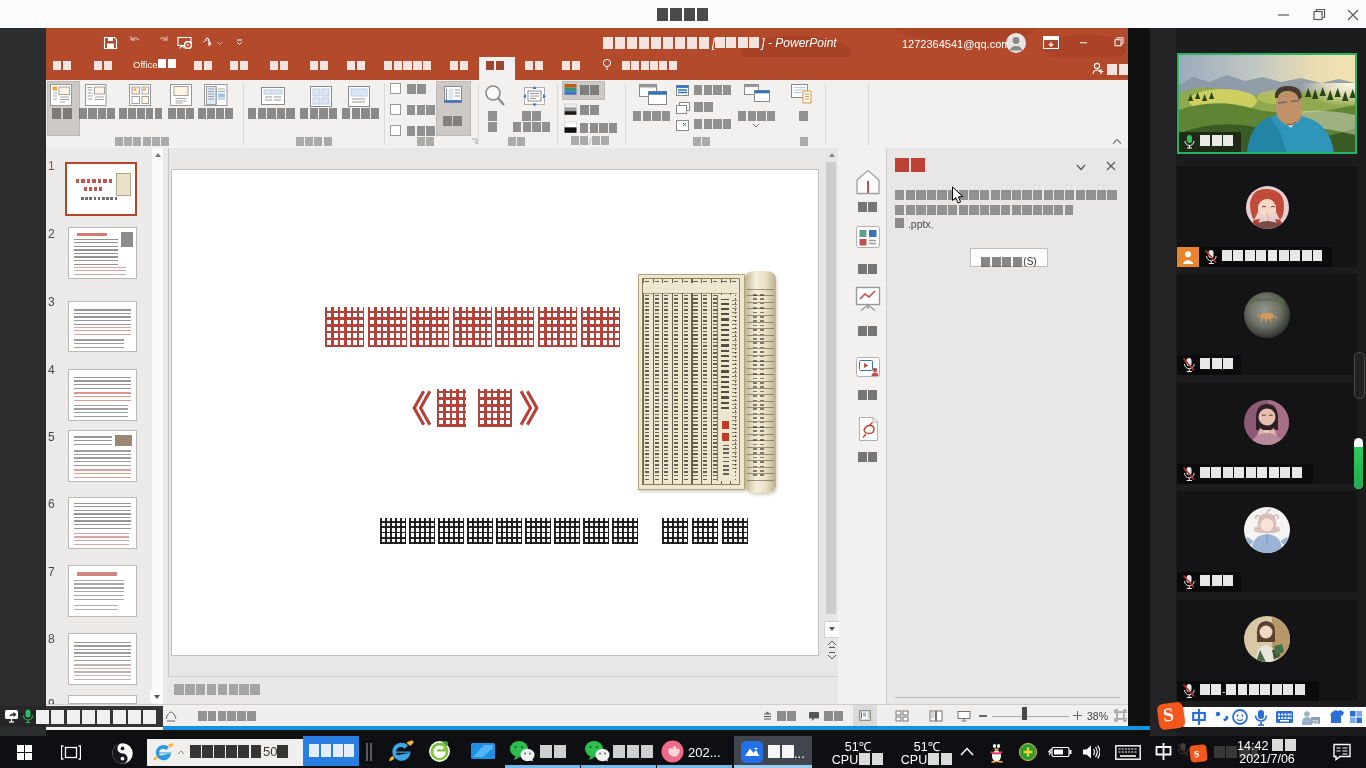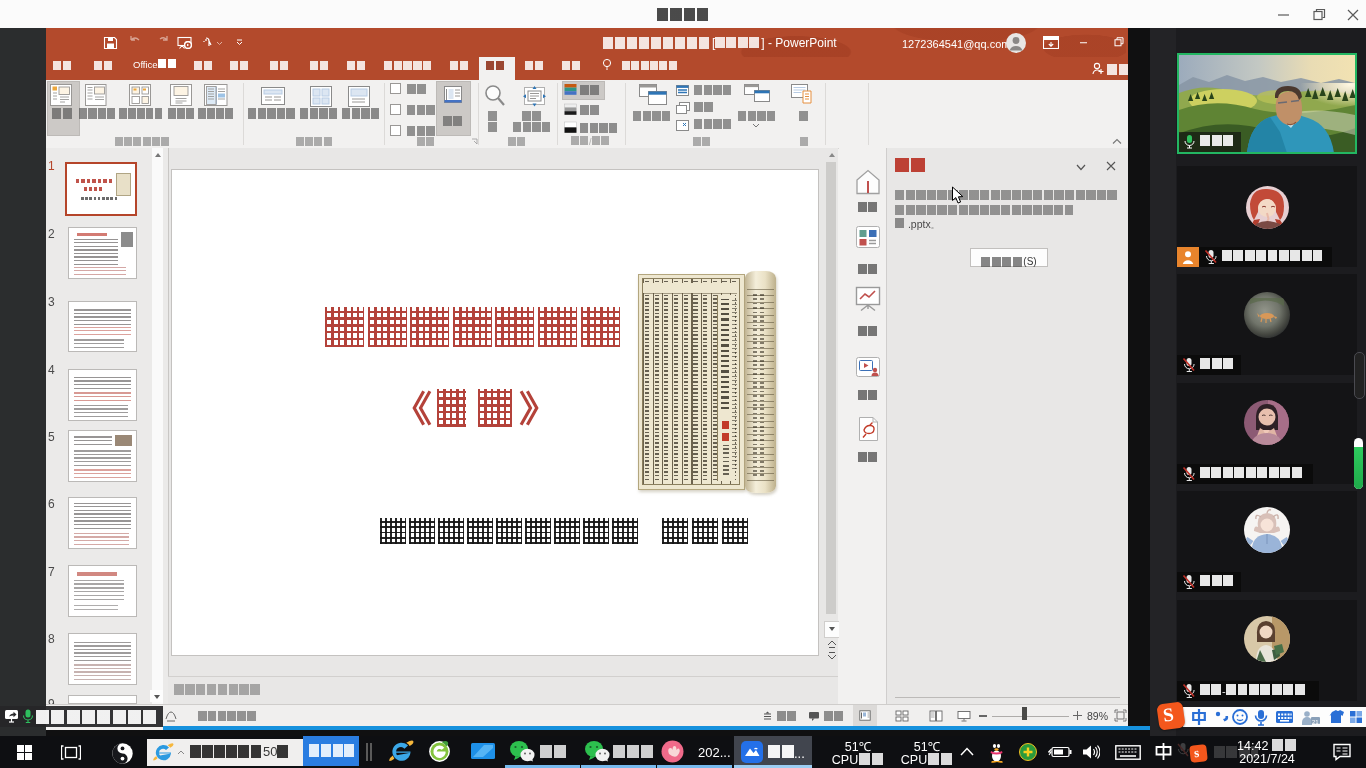--- a/index.html
+++ b/index.html
@@ -58,21 +58,21 @@
       <circle cx="85" cy="11" r="3.4"></circle>
       <path d="M84 9.7 l2.2 1.3 l-2.2 1.3 z" fill="#fff" stroke="none"></path>
       <path d="M79 11.5 l2.5 3 m-2.5 -3 l-2.5 3"></path>
     </g>
     <path d="M103 4 a3 3 0 0 1 3 3 l0 5 m0 -5 l2 4 m-5 -4 l0 -2 m-2 3 l0 -1" stroke="#fff" fill="none" stroke-width="1.2"></path>
     <path d="M114 8 l2.5 2.5 l2.5 -2.5" stroke="#e0b0a0" fill="none" stroke-width="1"></path>
     <path d="M134 6 h5 m-5 2 l2.5 2.5 l2.5 -2.5" stroke="#fff" fill="none" stroke-width="1"></path>
   </svg>
 
   <div class="z" style="left:557px;top:9px;width:108px;height:12px;--s:12px;--g:10.3px;color:rgba(255,255,255,.85);"></div>
-  <div class="a" style="left:666px;top:8px;color:#fff;font-size:12px;">[<span class="zi" style="--s:11.5px;--g:10px;width:46px;height:11px;position:relative;top:1px;opacity:.85;"></span>] - PowerPoint</div>
+  <div class="a" style="left:666px;top:8px;color:#fff;font-size:12px;font-style:italic;">[<span class="zi" style="--s:11.5px;--g:10px;width:46px;height:11px;position:relative;top:1px;opacity:.85;"></span>] - PowerPoint</div>
 
   <div class="a" style="left:856px;top:10px;color:#fff;font-size:11px;">1272364541@qq.com</div>
   <svg class="a" style="left:959px;top:4px" width="22" height="22" viewBox="0 0 22 22">
     <circle cx="11" cy="11" r="10" fill="#e8e6e4"></circle>
     <circle cx="11" cy="8.5" r="3.4" fill="#8a8886"></circle>
     <path d="M4.5 18.5 a7 7 0 0 1 13 0 z" fill="#8a8886"></path>
   </svg>
   <svg class="a" style="left:997px;top:8px" width="16" height="13" viewBox="0 0 16 13">
     <rect x="0.5" y="0.5" width="15" height="12" fill="none" stroke="#fff" stroke-width="1.1"></rect>
     <rect x="0.5" y="0.5" width="15" height="3.5" fill="#fff"></rect>
@@ -563,21 +563,21 @@
       <svg class="a" style="left:911px;top:682px" width="14" height="12" viewBox="0 0 14 12">
         <rect x="1" y="1.5" width="12" height="7" fill="#fff" stroke="#666" stroke-width=".9"></rect>
         <path d="M7 8.5 v2 M4.5 11 h5" stroke="#666" stroke-width=".9"></path>
       </svg>
 
       <div class="a" style="left:933px;top:687px;width:8px;height:1.5px;background:#666;"></div>
       <div class="a" style="left:946px;top:687.5px;width:77px;height:1.2px;background:#aeacaa;"></div>
       <div class="a" style="left:976px;top:679px;width:4.5px;height:13px;background:#494947;"></div>
       <div class="a" style="left:1027px;top:686.5px;width:9px;height:1.5px;background:#666;"></div>
       <div class="a" style="left:1030.7px;top:683px;width:1.5px;height:9px;background:#666;"></div>
-      <div class="a" style="left:1041px;top:682px;font-size:10.5px;color:#444;">89%</div>
+      <div class="a" style="left:1041px;top:682px;font-size:10.5px;color:#444;">38%</div>
       <svg class="a" style="left:1068px;top:681px" width="13" height="13" viewBox="0 0 13 13">
         <rect x="3" y="3" width="7" height="7" fill="none" stroke="#666" stroke-width=".9"></rect>
         <path d="M1 4 V1 h3 M9 1 h3 v3 M12 9 v3 h-3 M4 12 H1 V9" fill="none" stroke="#666" stroke-width=".9"></path>
       </svg>
     </div>
   </div>
 
 <div class="a" style="left:163px;top:726px;width:1019px;height:4px;background:#1691dd;"></div>
 
 <div class="a" style="left:1150px;top:28px;width:216px;height:708px;background:#232326;"></div>
@@ -917,21 +917,21 @@
     <circle cx="16" cy="13.5" r=".9" fill="#555"></circle>
       <circle cx="21" cy="13.5" r=".9" fill="#555"></circle>
   </svg>
   <div class="z" style="left:613px;top:745px;width:40px;height:13px;--s:13.8px;--g:12px;color:rgba(255,255,255,.8);"></div>
   <div class="a" style="left:581px;top:765px;width:75px;height:3px;background:#76b9ed;"></div>
 
   <svg class="a" style="left:661px;top:740px" width="23" height="23" viewBox="0 0 23 23">
     <circle cx="11.5" cy="11.5" r="11" fill="#f06a8a"></circle>
     <path d="M8 14 q-2 -5 1 -6 q2 -.5 2.5 2 q0 -4 2 -4 q2 0 2 4 q2 -2.5 3 -.5 q1 2 -2 6 q-3 3 -8.5 -1.5 z" fill="#f8d8d8"></path>
   </svg>
-  <div class="a" style="left:688px;top:745px;color:#fff;font-size:13px;margin-left:10px;">202...</div>
+  <div class="a" style="left:688px;top:745px;color:#fff;font-size:13px;">202...</div>
   <div class="a" style="left:657px;top:765px;width:75px;height:3px;background:#76b9ed;"></div>
 
   <div class="a" style="left:734px;top:736px;width:78px;height:30px;background:#41454e;"></div>
   <svg class="a" style="left:741px;top:741px" width="22" height="22" viewBox="0 0 22 22">
     <rect width="22" height="22" rx="5" fill="#2470e8"></rect>
     <path d="M4 15 L9 7.5 L12.5 12 L15 9 L18.5 15 Z" fill="#fff"></path>
     <path d="M13.5 8.2 q1.4 -1.8 2.8 0" stroke="#fff" fill="none" stroke-width="1.2"></path>
   </svg>
   <div class="a" style="left:768px;top:745px;height:13px;color:#fff;font-size:13px;"><span class="zi" style="--s:13.8px;--g:12.4px;width:26px;height:13px;color:rgba(255,255,255,.95);"></span>...</div>
   <div class="a" style="left:734px;top:765px;width:78px;height:3px;background:#9ccdf2;"></div>
@@ -987,20 +987,20 @@
   <svg class="a" style="left:1176px;top:742px;opacity:.35" width="14" height="16" viewBox="0 0 14 16">
     <rect x="4.5" y="1" width="5" height="8" rx="2.5" fill="#999"></rect>
     <path d="M2.5 7 a4.8 4.8 0 0 0 9.6 0" stroke="#999" fill="none"></path>
     <line x1="2" y1="2" x2="12" y2="14" stroke="#b05048" stroke-width="1.4"></line>
   </svg>
   <div class="a" style="left:1190px;top:745px;width:17px;height:17px;background:#f4571c;border-radius:4px;transform:rotate(-6deg);"></div>
   <div class="a" style="left:1194px;top:745px;color:#fff;font-weight:bold;font-size:13px;font-family:'Liberation Serif',serif;transform:rotate(-6deg);">s</div>
   <div class="z" style="left:1214px;top:746px;width:44px;height:12px;--s:12.5px;--g:11px;color:rgba(150,150,150,.3);"></div>
 
   <div class="a" style="left:1232px;top:738px;width:70px;text-align:center;color:#fff;font-size:12.5px;">14:42 <span class="zi" style="--s:13px;--g:11.4px;width:25px;height:12px;color:rgba(255,255,255,.85);position:relative;top:1px;"></span></div>
-  <div class="a" style="left:1232px;top:752px;width:70px;text-align:center;color:#fff;font-size:12.5px;">2021/7/24</div>
+  <div class="a" style="left:1232px;top:752px;width:70px;text-align:center;color:#fff;font-size:12.5px;">2021/7/06</div>
 
   <svg class="a" style="left:1332px;top:743px" width="20" height="18" viewBox="0 0 20 18">
     <path d="M2 1.5 H18 V13.5 H8 L4 16.5 V13.5 H2 Z" fill="none" stroke="#fff" stroke-width="1.4"></path>
     <path d="M10.5 5 h5 M10.5 8 h5 M10.5 11 h5" stroke="#fff" stroke-width="1.2"></path>
     <path d="M4.5 5 h4 M4.5 8 h4" stroke="#fff" stroke-width="1.2"></path>
   </svg>
 </div>
 
 </body></html>

